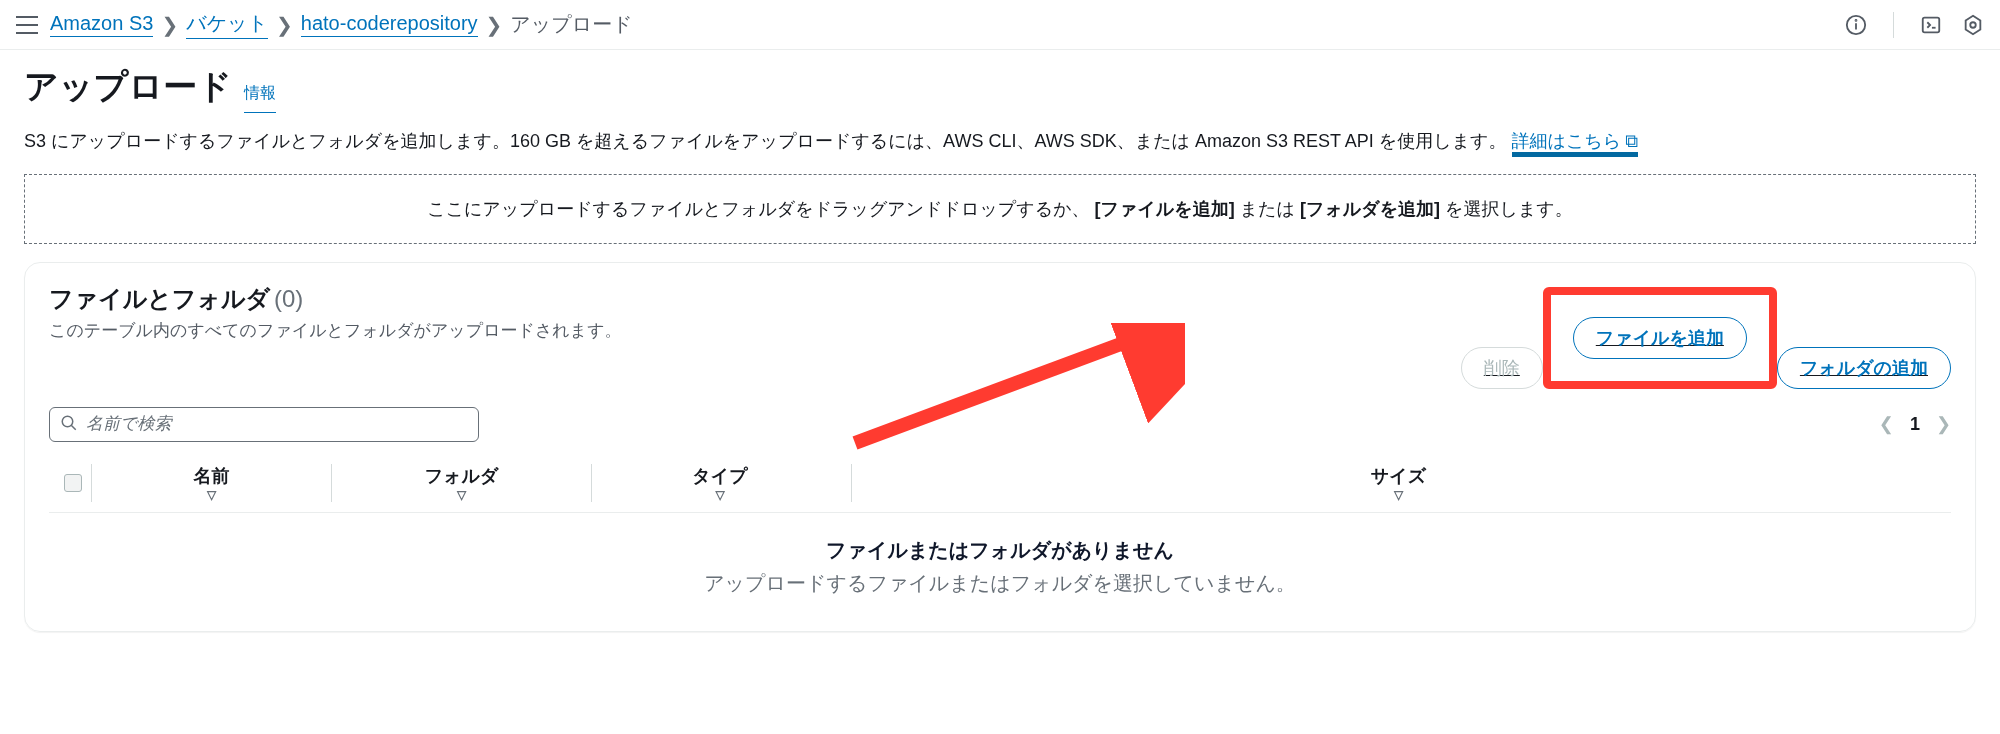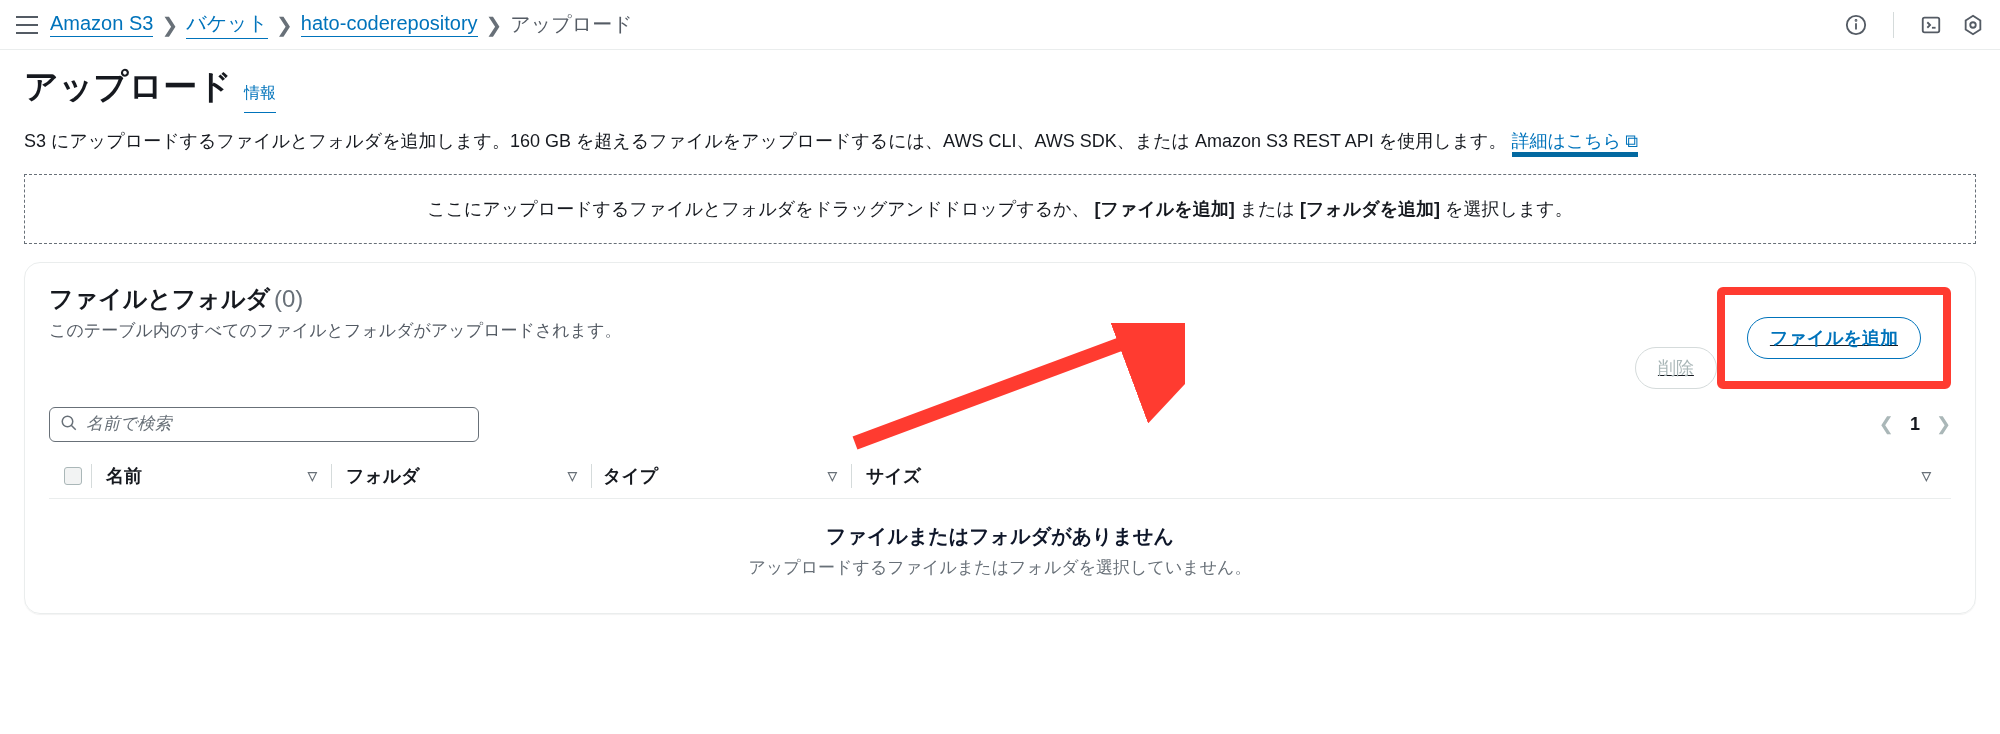--- a/index.html
+++ b/index.html
@@ -117,33 +117,34 @@
   width: 36px; display:flex; align-items:center; justify-content:center;
 }
 .checkbox {
   width: 18px; height: 18px; border: 1px solid #aab7b8; border-radius: 3px; background:#f2f3f3;
 }
 .th {
   display: flex; align-items: center; justify-content: space-between;
   font-size: 18px; font-weight: 700; color: #16191f;
   padding: 0 14px;
   border-left: 1px solid #d5dbdb;
+  flex-direction: column;
 }
 .th .sort { color: #687078; font-size: 12px; }
 .col-name { flex: 0 0 240px; }
 .col-folder { flex: 0 0 260px; }
 .col-type { flex: 0 0 260px; padding-left: 11px; }
 .col-size { flex: 1; }
 
 .empty {
   text-align: center;
   padding: 24px 0 6px 0;
 }
 .empty-title { font-size: 20px; font-weight: 700; color: #0f172a; margin-bottom: 6px; }
-.empty-sub { font-size: 17px; color: #687078; }
+.empty-sub { font-size: 20px; color: #687078; }
 
 .annotation-arrow {
   position: absolute;
   pointer-events: none;
 }
 </style>
 </head>
 <body>
 
 <div class="top-bar">
@@ -214,20 +215,21 @@
           <span class="panel-title">ファイルとフォルダ</span>
           <span class="panel-title panel-count">(0)</span>
         </div>
         <div class="panel-sub">このテーブル内のすべてのファイルとフォルダがアップロードされます。</div>
       </div>
       <div class="btn-row">
         <button class="btn" disabled="">削除</button>
         <span class="highlight-box">
           <button class="btn btn-primary-outline">ファイルを追加</button>
         </span>
+        <button class="btn btn-primary-outline">フォルダの追加</button>
       </div>
     </div>
 
     <div class="search-row">
       <div class="search-input-wrap">
         <span class="search-icon">
           <svg width="18" height="18" viewBox="0 0 24 24" fill="none" stroke="currentColor" stroke-width="2">
               <circle cx="10" cy="10" r="7"></circle>
               <line x1="21" y1="21" x2="15" y2="15"></line>
             </svg>

